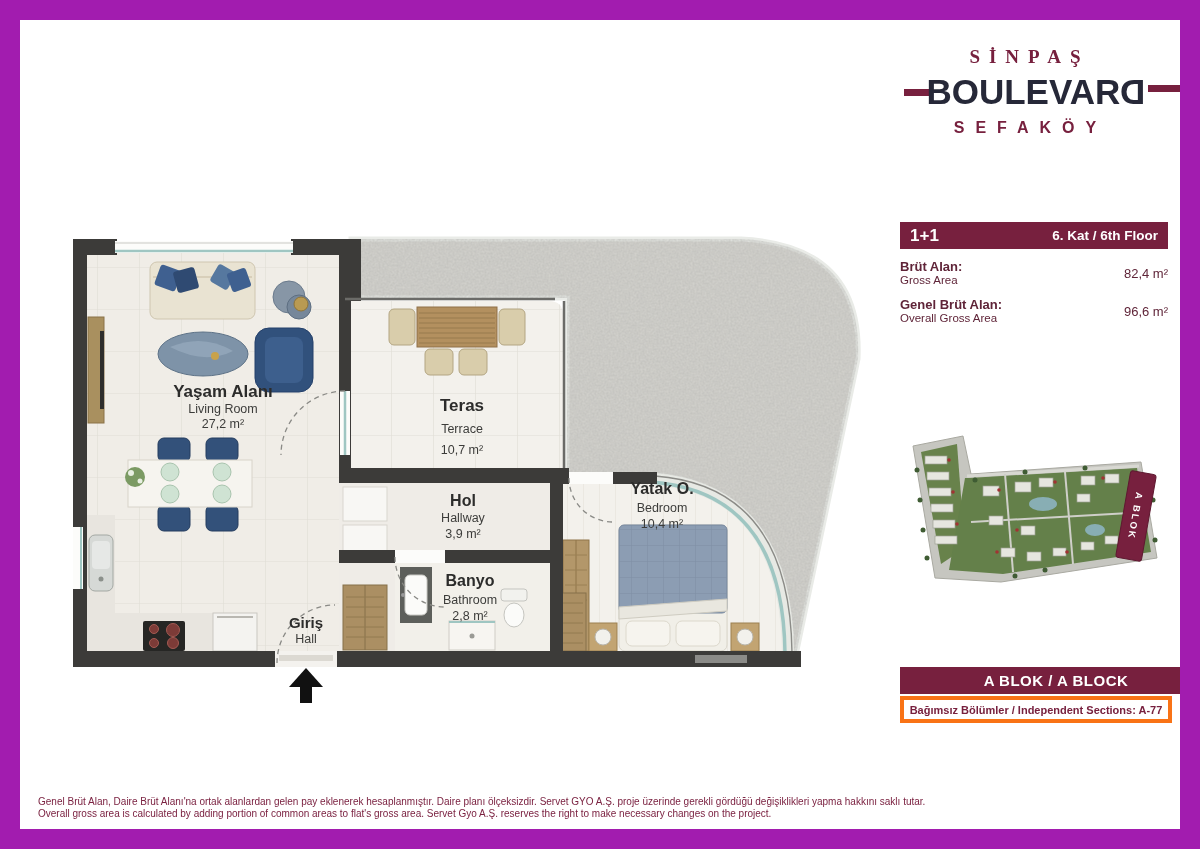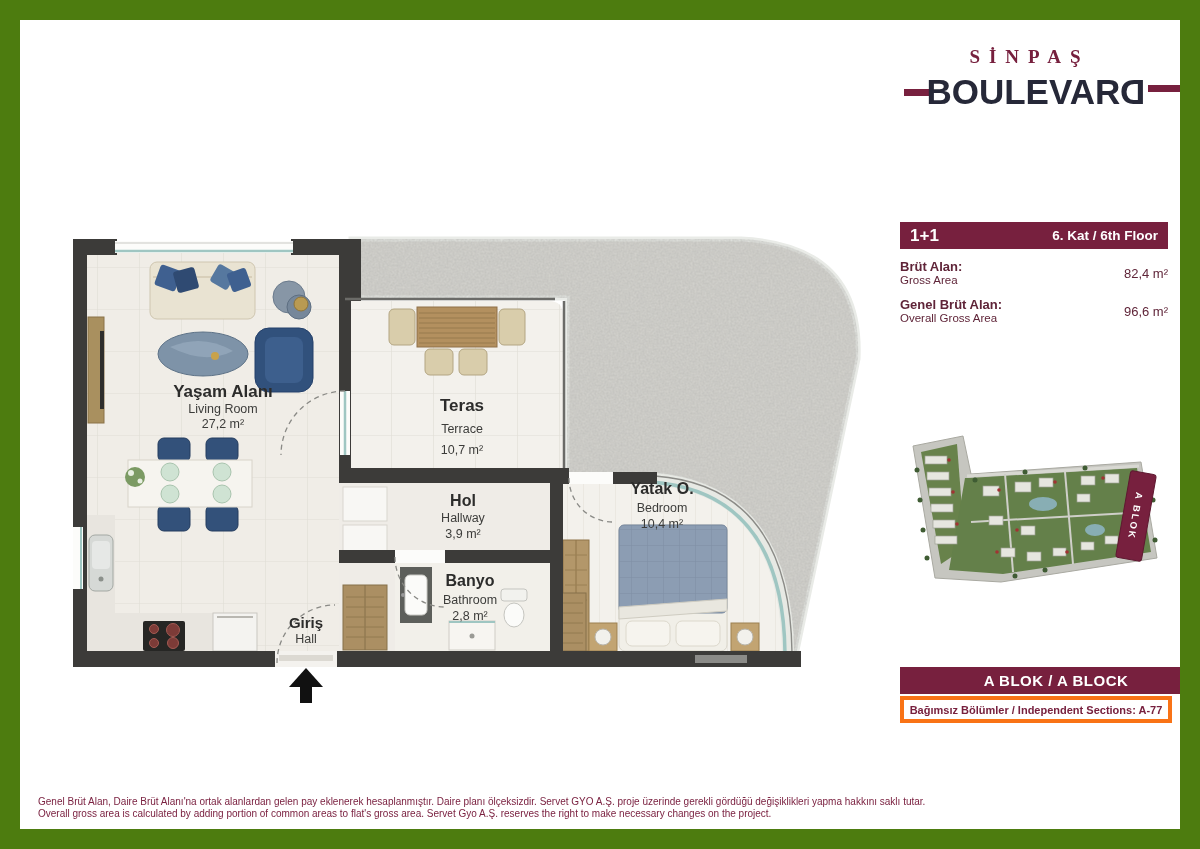--- a/index.html
+++ b/index.html
@@ -1,16 +1,16 @@
 <!DOCTYPE html>
 <html><head>
 <meta charset="utf-8">
 <style>
   html,body{margin:0;padding:0;background:#fff;}
-  .frame{position:relative;width:1200px;height:849px;background:#4d7c0f;font-family:"Liberation Sans",sans-serif;}
+  .frame{position:relative;width:1200px;height:849px;background:#a21caf;font-family:"Liberation Sans",sans-serif;}
   .canvas{position:absolute;left:20px;top:20px;width:1160px;height:809px;background:#ffffff;overflow:hidden;}
 
   
   .logo{position:absolute;left:840px;top:26px;width:330px;text-align:center;}
   .logo .brand-top{font-family:"Liberation Serif",serif;font-size:19px;font-weight:700;letter-spacing:9px;color:#77203E;padding-left:9px;}
   .logo .brand-main{display:flex;align-items:center;justify-content:center;margin-top:2px;color:#262838;font-size:35px;font-weight:800;letter-spacing:0px;line-height:44px;}
   .logo .dash{display:inline-block;width:26px;height:7px;background:#77203E;}
   .logo .dash.left{margin-right:-4px;}
   .logo .lastD{position:relative;display:inline-block;transform:scaleX(-1);}
   .logo .brand-sub{margin-top:5px;font-size:16px;font-weight:700;letter-spacing:11px;color:#77203E;padding-left:11px;}
@@ -49,20 +49,21 @@
 <div class="frame">
   <div class="canvas">
 
     <div class="logo">
       <div class="brand-top">SİNPAŞ</div>
       <div class="brand-main">
         <span class="dash left"></span>
           <span>BOULEVAR</span>
           <span class="lastD">D</span>
       </div>
+      <div class="brand-sub">SEFAKÖY</div>
     </div>
     <div class="dashR" style="position:absolute;left:1128px;top:65px;width:34px;height:7px;background:#77203E;"></div>
 
     <div class="info-panel">
       <div class="panel-header">
         <span class="unit">1+1</span>
         <span class="floor">6. Kat / 6th Floor</span>
       </div>
       <div class="info-row">
         <span class="lbl">

